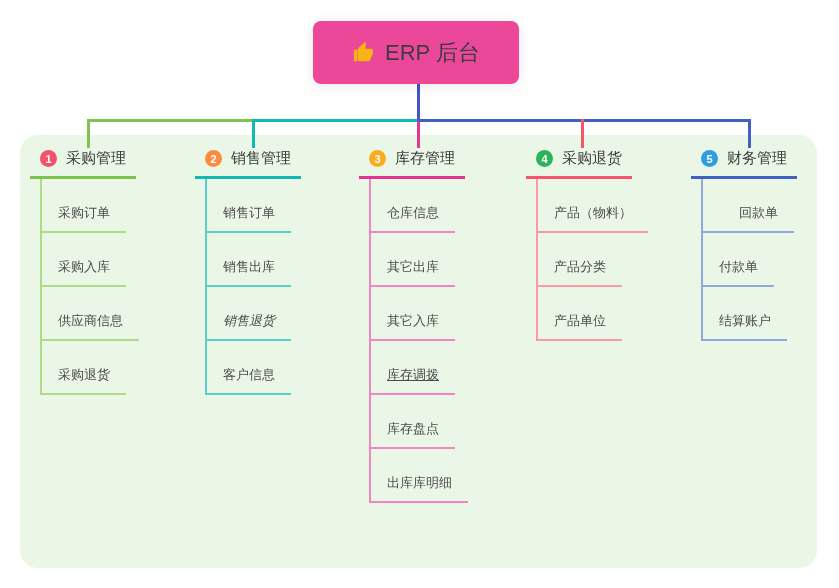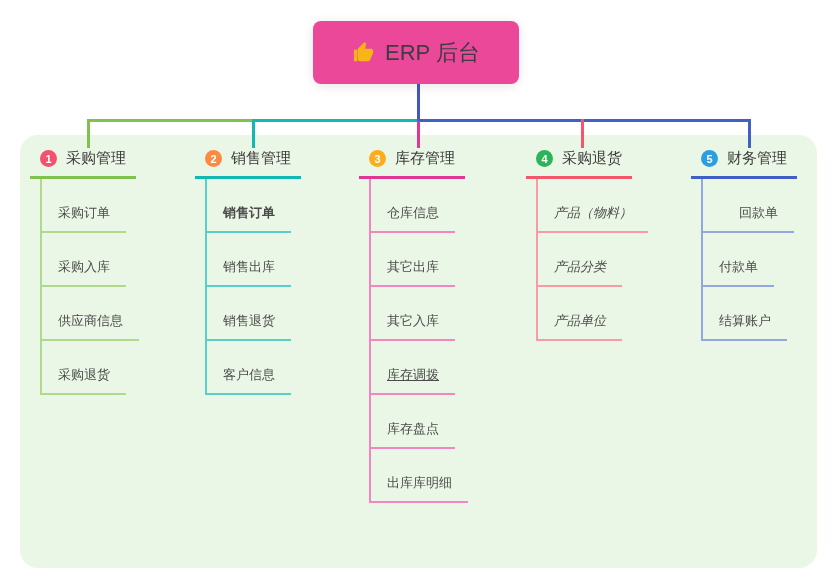--- a/index.html
+++ b/index.html
@@ -103,27 +103,27 @@
         </div>
         <div class="child">
           <span style="border-bottom-color: rgb(174, 218, 138);">采购退货</span>
         </div>
       </div></div>
     <div class="column col-1"><div class="head-wrap" style="border-bottom-color: rgb(16, 185, 178);"><div class="col-header">
           <span class="badge" style="background: rgb(251, 139, 64);">2</span>
           <span class="col-title">销售管理</span>
         </div></div><div class="children" style="border-left-color: rgb(88, 207, 201);">
         <div class="child">
-          <span style="border-bottom-color: rgb(88, 207, 201); font-weight: bold;">销售订单</span>
+          <span style="border-bottom-color: rgb(88, 207, 201);">销售订单</span>
         </div>
         <div class="child">
           <span style="border-bottom-color: rgb(88, 207, 201);">销售出库</span>
         </div>
         <div class="child">
-          <span style="border-bottom-color: rgb(88, 207, 201);">销售退货</span>
+          <span style="border-bottom-color: rgb(88, 207, 201); font-style: italic;">销售退货</span>
         </div>
         <div class="child">
           <span style="border-bottom-color: rgb(88, 207, 201);">客户信息</span>
         </div>
       </div></div>
     <div class="column col-2"><div class="head-wrap" style="border-bottom-color: rgb(224, 55, 149);"><div class="col-header">
           <span class="badge" style="background: rgb(251, 173, 30);">3</span>
           <span class="col-title">库存管理</span>
         </div></div><div class="children" style="border-left-color: rgb(241, 134, 192);">
         <div class="child">
@@ -141,21 +141,21 @@
         <div class="child">
           <span style="border-bottom-color: rgb(241, 134, 192);">库存盘点</span>
         </div>
         <div class="child">
           <span style="border-bottom-color: rgb(241, 134, 192);">出库库明细</span>
         </div>
       </div></div>
     <div class="column col-3"><div class="head-wrap" style="border-bottom-color: rgb(244, 86, 107);"><div class="col-header">
           <span class="badge" style="background: rgb(45, 180, 88);">4</span>
           <span class="col-title">采购退货</span>
-        </div></div><div class="children" style="border-left-color: rgb(248, 155, 164); font-style: italic;">
+        </div></div><div class="children" style="border-left-color: rgb(248, 155, 164);">
         <div class="child">
           <span style="border-bottom-color: rgb(248, 155, 164);">产品（物料）</span>
         </div>
         <div class="child">
           <span style="border-bottom-color: rgb(248, 155, 164);">产品分类</span>
         </div>
         <div class="child">
           <span style="border-bottom-color: rgb(248, 155, 164);">产品单位</span>
         </div>
       </div></div>

